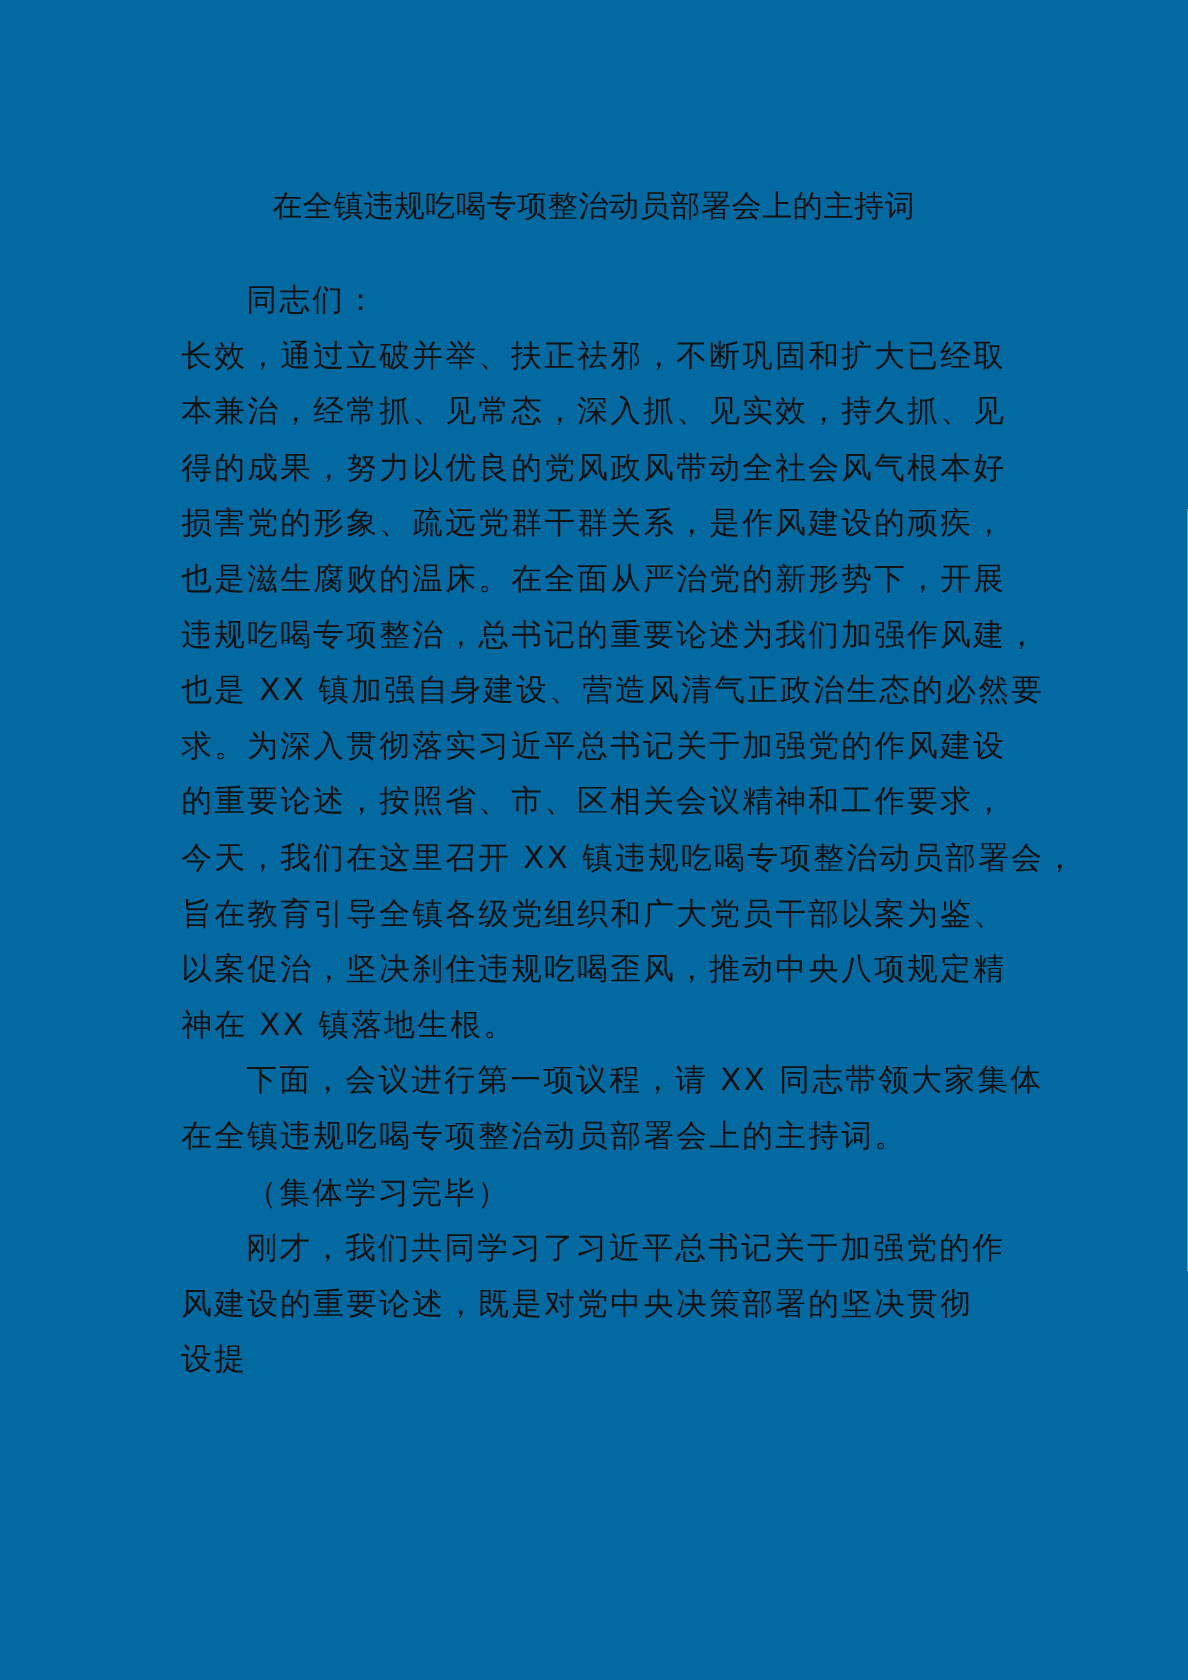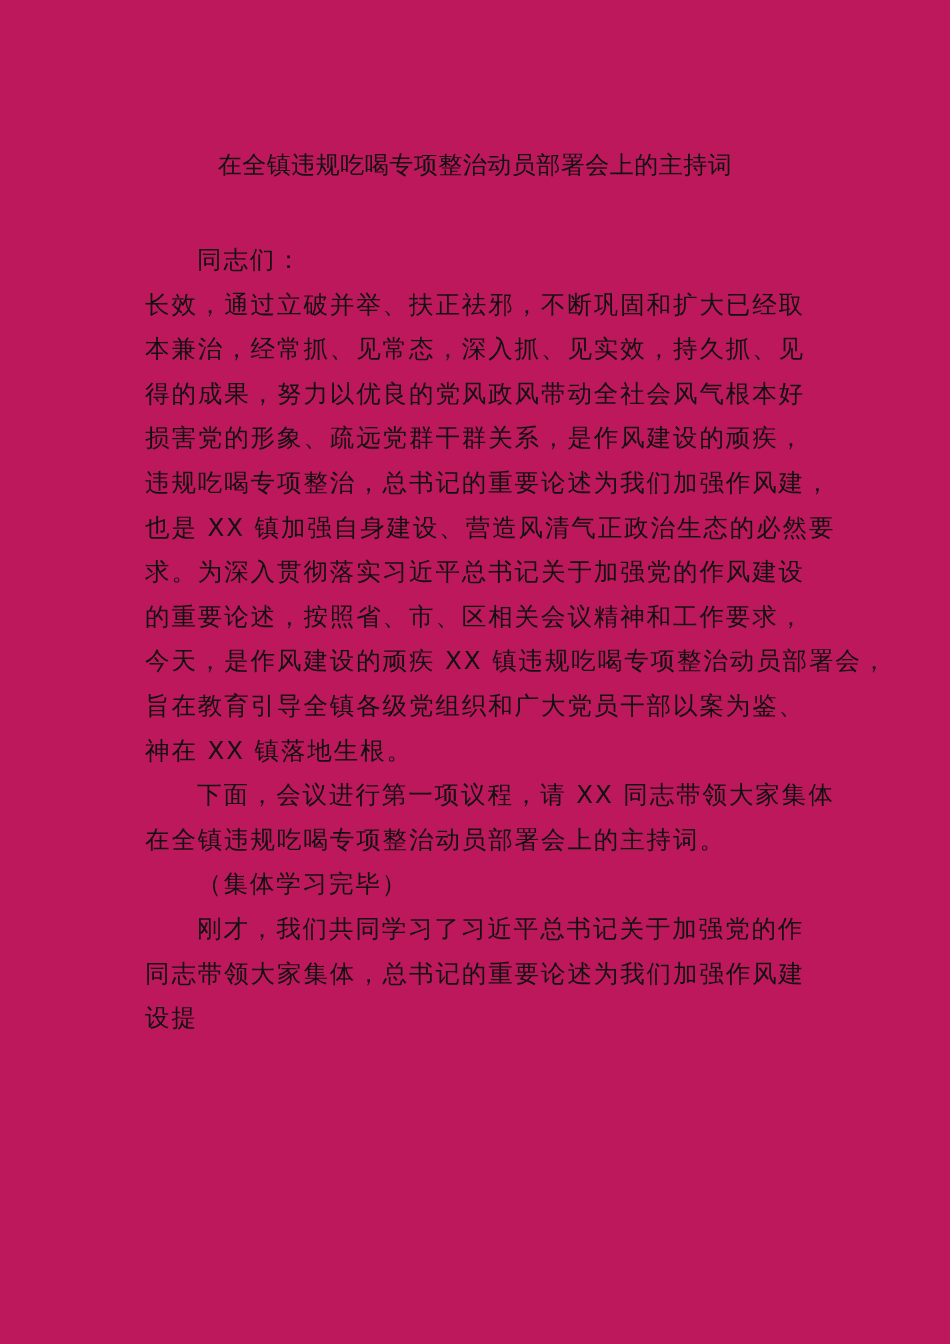--- a/index.html
+++ b/index.html
@@ -14,39 +14,38 @@
       overflow: hidden;
       font-family: "DejaVu Sans", "Liberation Sans", sans-serif;
       color: #111111;
     }
     .page {
       position: absolute;
       left: 0;
       top: 0;
       width: 950px;
       height: 1344px;
-      background: #be185d;
+      background: #0369a1;
     }
     .title {
       position: absolute;
       top: 147px;
       left: 0;
       width: 950px;
       text-align: center;
       font-size: 24px;
       line-height: 36px;
       letter-spacing: 0.5px;
       white-space: nowrap;
     }
     .body-text {
       position: absolute;
       top: 218px;
       left: 145px;
       width: 700px;
-      margin-top: 20px;
     }
     .line {
       display: block;
       height: 44.6px;
       line-height: 44.6px;
       font-size: 24.5px;
       letter-spacing: 1.9px;
       white-space: nowrap;
     }
     .line.indent {
@@ -58,27 +57,29 @@
 
 <div class="page">
   <div class="title">在全镇违规吃喝专项整治动员部署会上的主持词</div>
 
   <div class="body-text">
     <span class="line indent">同志们：</span>
     <span class="line">长效，通过立破并举、扶正祛邪，不断巩固和扩大已经取</span>
     <span class="line">本兼治，经常抓、见常态，深入抓、见实效，持久抓、见</span>
     <span class="line">得的成果，努力以优良的党风政风带动全社会风气根本好</span>
     <span class="line">损害党的形象、疏远党群干群关系，是作风建设的顽疾，</span>
+    <span class="line">也是滋生腐败的温床。在全面从严治党的新形势下，开展</span>
     <span class="line">违规吃喝专项整治，总书记的重要论述为我们加强作风建，</span>
     <span class="line">也是 XX 镇加强自身建设、营造风清气正政治生态的必然要</span>
     <span class="line">求。为深入贯彻落实习近平总书记关于加强党的作风建设</span>
     <span class="line">的重要论述，按照省、市、区相关会议精神和工作要求，</span>
-    <span class="line">今天，是作风建设的顽疾 XX 镇违规吃喝专项整治动员部署会，</span>
+    <span class="line">今天，我们在这里召开 XX 镇违规吃喝专项整治动员部署会，</span>
     <span class="line">旨在教育引导全镇各级党组织和广大党员干部以案为鉴、</span>
+    <span class="line">以案促治，坚决刹住违规吃喝歪风，推动中央八项规定精</span>
     <span class="line">神在 XX 镇落地生根。</span>
     <span class="line indent">下面，会议进行第一项议程，请 XX 同志带领大家集体</span>
     <span class="line">在全镇违规吃喝专项整治动员部署会上的主持词。</span>
     <span class="line indent">（集体学习完毕）</span>
     <span class="line indent">刚才，我们共同学习了习近平总书记关于加强党的作</span>
-    <span class="line">同志带领大家集体，总书记的重要论述为我们加强作风建</span>
+    <span class="line">风建设的重要论述，既是对党中央决策部署的坚决贯彻</span>
     <span class="line">设提</span>
   </div>
 </div>
 
 </body></html>

